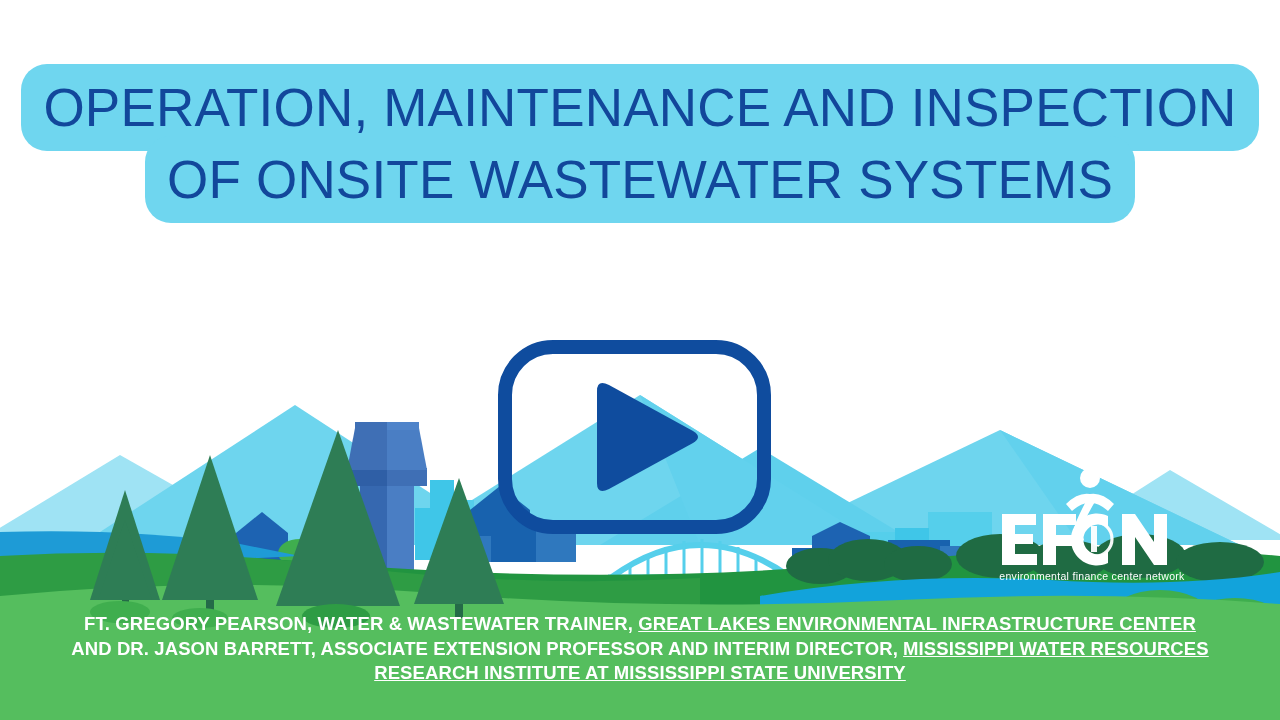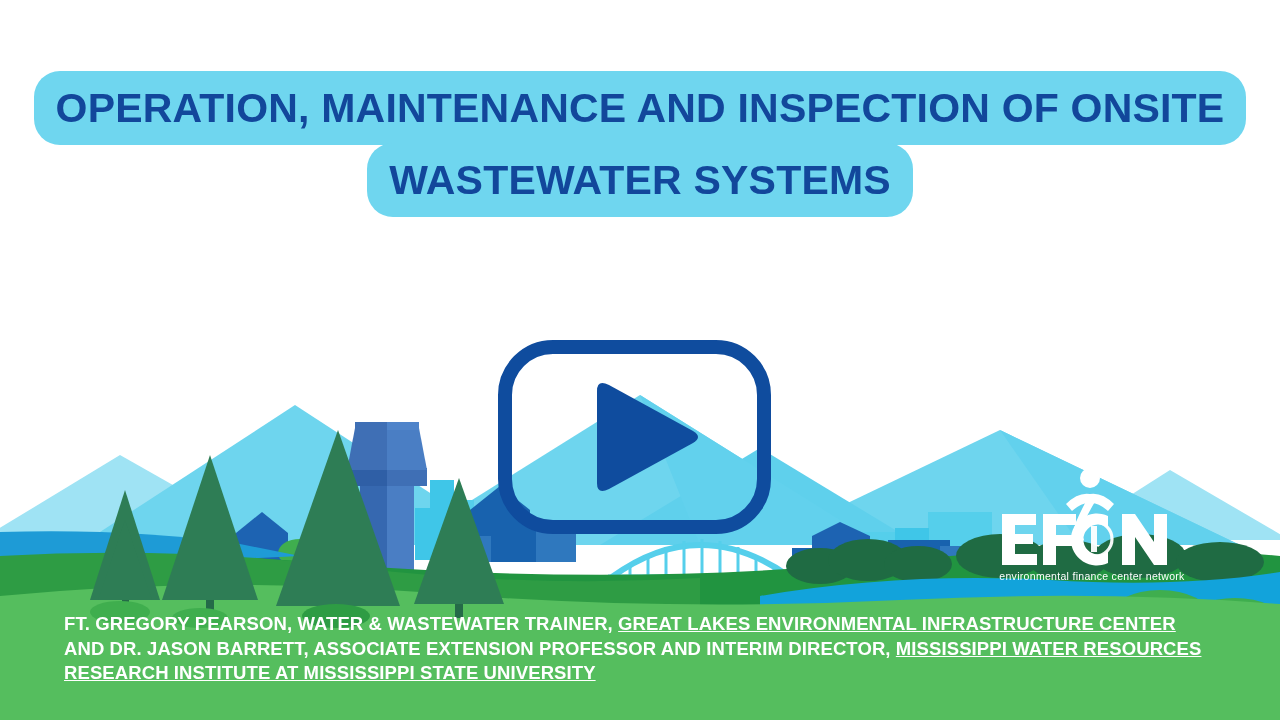--- a/index.html
+++ b/index.html
@@ -35,22 +35,22 @@
     position: absolute;
     left: 0;
     top: 72px;
     width: 1280px;
     z-index: 5;
     text-align: center;
   }
 
   #title-text {
     display: inline;
-    font-size: 41px;
-    font-weight: bold;
+    font-size: 53px;
+    font-weight: normal;
     line-height: 72px;
     letter-spacing: 0.2px;
     color: #12479B;
     background-color: #6FD6EF;
     box-decoration-break: clone;
     -webkit-box-decoration-break: clone;
     padding: 14px 22px;
     border-radius: 26px;
     text-transform: uppercase;
   }
@@ -75,20 +75,21 @@
     z-index: 6;
   }
 
   
   #caption {
     position: absolute;
     left: 64px;
     top: 612px;
     width: 1152px;
     z-index: 7;
+    text-align: center;
     color: #ffffff;
     font-size: 18.5px;
     font-weight: bold;
     line-height: 24.5px;
     letter-spacing: 0.1px;
     text-transform: uppercase;
   }
   #caption .u { text-decoration: underline; }
 </style>
 </head>

